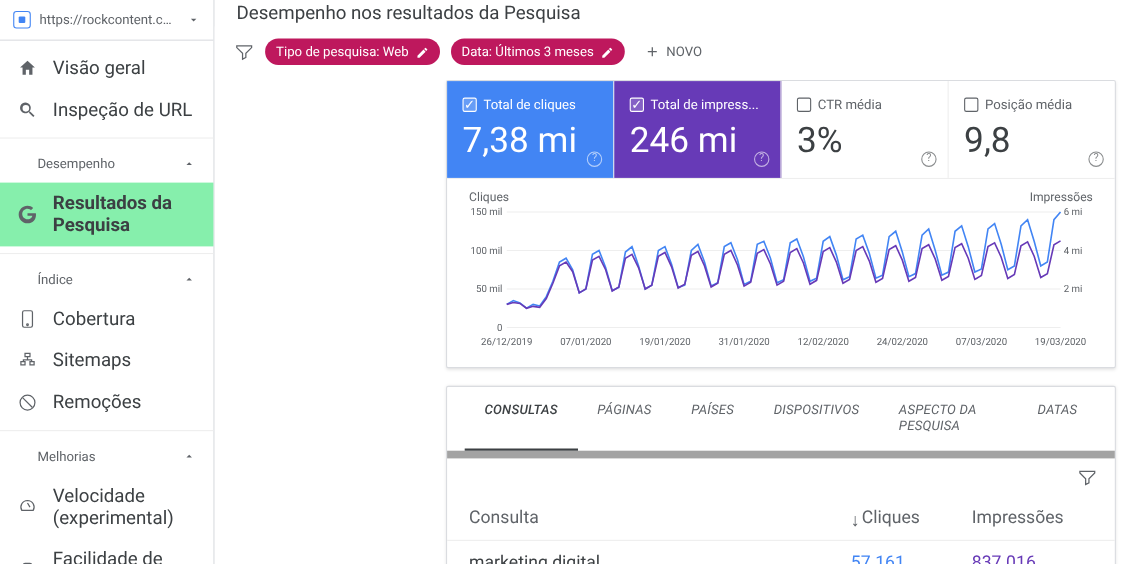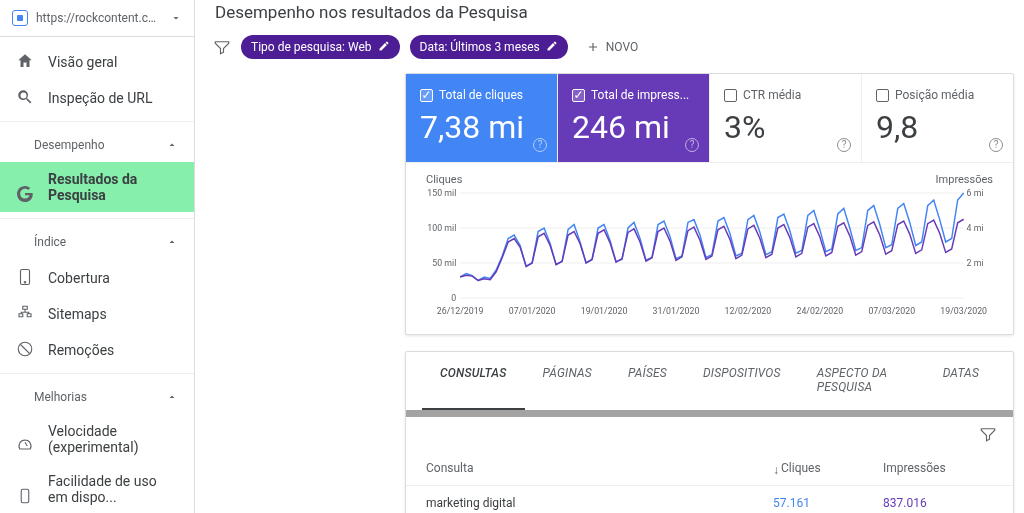--- a/index.html
+++ b/index.html
@@ -7,28 +7,28 @@
 .app { display: flex; height: 100%; }
 .sidebar { width: 195px; border-right: 1px solid #dadce0; display: flex; flex-direction: column; overflow-y: auto; }
 .property-selector { display: flex; align-items: center; padding: 10px 12px; border-bottom: 1px solid #dadce0; gap: 8px; cursor: pointer; }
 .property-icon { width: 16px; height: 16px; border: 1.5px solid #4285f4; border-radius: 3px; display: flex; align-items: center; justify-content: center; }
 .property-icon::after { content: ''; width: 6px; height: 6px; background: #4285f4; border-radius: 1px; }
 .property-url { flex: 1; font-size: 12px; color: #5f6368; white-space: nowrap; overflow: hidden; text-overflow: ellipsis; }
 .chev { fill: #5f6368; }
 .nav-section { padding: 6px 0; border-bottom: 1px solid #eee; }
 .nav-heading { display: flex; align-items: center; padding: 10px 16px; font-size: 12px; color: #5f6368; cursor: pointer; }
 .nav-heading span { flex: 1; margin-left: 18px; }
-.nav-item { display: flex; align-items: flex-end; padding: 9px 16px; gap: 14px; font-size: 14px; color: #3c4043; cursor: pointer; }
+.nav-item { display: flex; align-items: center; padding: 9px 16px; gap: 14px; font-size: 17px; color: #3c4043; cursor: pointer; }
 .nav-item.active { background: #86efac; font-weight: 700; }
 .nav-icon { width: 18px; height: 18px; fill: #5f6368; flex-shrink: 0; }
 .main { flex: 1; display: flex; flex-direction: column; overflow: hidden; }
 .page-header { padding: 2px 20px; font-size: 17px; color: #3c4043; border-bottom: 1px solid #fff; }
 .filter-bar { display: flex; align-items: center; padding: 10px 18px 14px; gap: 10px; background: #fff; }
 .filter-icon { fill: #5f6368; }
-.chip { display: inline-flex; align-items: flex-start; background: #4c1d95; color: #fff; border-radius: 16px; padding: 5px 10px; font-size: 12px; gap: 6px; cursor: pointer; }
+.chip { display: inline-flex; align-items: flex-end; background: #be185d; color: #fff; border-radius: 16px; padding: 5px 10px; font-size: 12px; gap: 6px; cursor: pointer; }
 .chip svg { fill: #fff; width: 12px; height: 12px; }
 .new-btn { display: inline-flex; align-items: center; gap: 6px; color: #5f6368; font-size: 12px; text-transform: uppercase; cursor: pointer; padding: 4px 8px; }
 .content { flex: 1; padding: 0 10px 10px 10px; overflow-y: auto; background: #fff; }
 .card { background: #fff; margin: 0 auto 16px; box-shadow: 0 1px 3px rgba(0,0,0,.1); border: 1px solid #dadce0; border-radius: 2px; }
 .metrics { display: flex; border-bottom: 1px solid #eee; }
 .metric { flex: 1; padding: 14px 14px 16px; position: relative; border-right: 1px solid #eee; }
 .metric:last-child { border-right: none; }
 .metric.clicks { background: #4285f4; color: #fff; }
 .metric.impr { background: #673ab7; color: #fff; }
 .metric .m-head { display: flex; align-items: center; gap: 6px; font-size: 12px; margin-bottom: 6px; }
@@ -40,21 +40,21 @@
 .metric .m-help { position: absolute; right: 10px; bottom: 10px; width: 14px; height: 14px; border: 1px solid currentColor; border-radius: 50%; font-size: 10px; line-height: 12px; text-align: center; opacity: .6; }
 .chart-wrap { padding: 10px 20px 16px; }
 .chart-head { display: flex; justify-content: space-between; font-size: 11px; color: #5f6368; margin-bottom: 2px; }
 .chart { position: relative; height: 130px; }
 .chart svg { width: 100%; height: 100%; }
 .tabs { display: flex; border-bottom: 7px solid #a3a3a3; padding: 0 16px; font-style: italic; }
 .tab { padding: 14px 18px; font-size: 12px; color: #5f6368; text-transform: uppercase; letter-spacing: .2px; cursor: pointer; border-bottom: 2px solid transparent; }
 .tab.active { color: #3c4043; border-bottom-color: #3c4043; font-weight: 500; }
 .table-toolbar { display: flex; justify-content: flex-end; padding: 8px 16px; }
 .table { width: 100%; }
-.table-head, .table-row { display: flex; padding: 10px 20px; font-size: 12px; }
+.table-head, .table-row { display: flex; padding: 10px 20px; font-size: 16px; }
 .table-head { color: #5f6368; border-bottom: 1px solid #eee; }
 .col-q { flex: 1; }
 .col-c, .col-i { width: 110px; }
 .table-row .col-c { color: #4285f4; }
 .table-row .col-i { color: #673ab7; }
 .sort-arrow { display: inline-block; transform: translateY(2px); margin-right: 2px; }
 </style>
 </head>
 <body>
 

